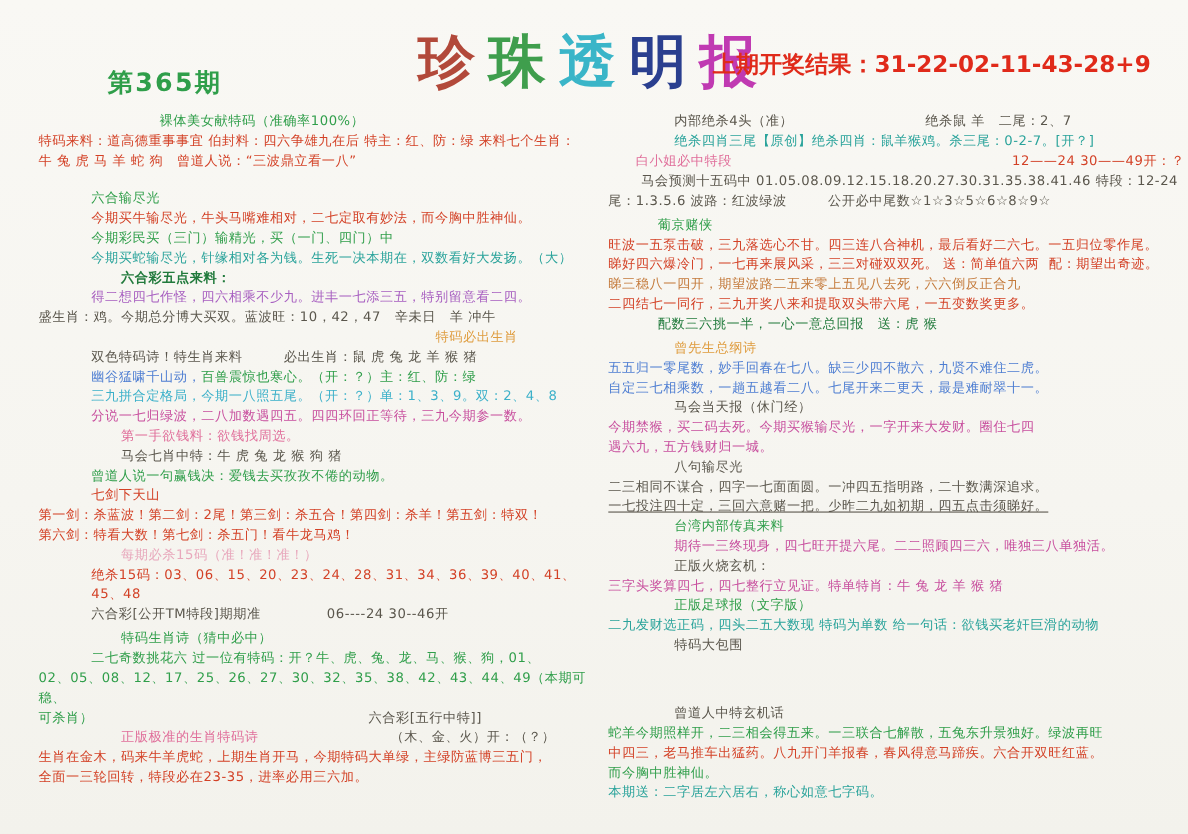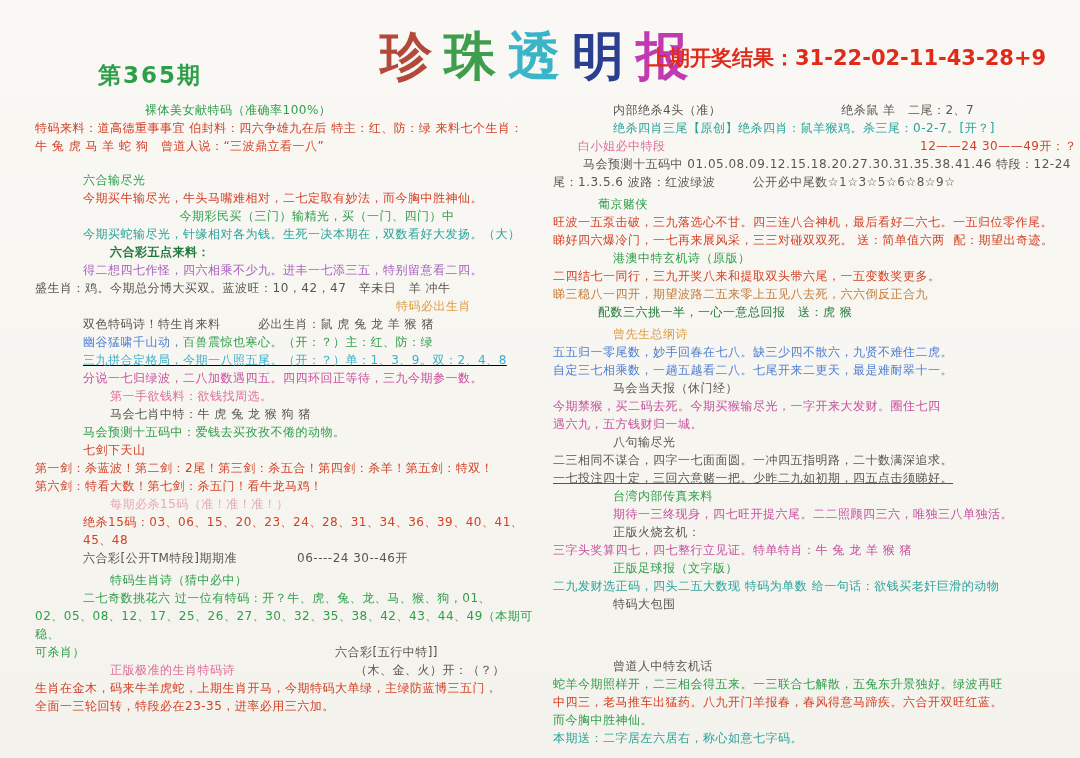--- a/index.html
+++ b/index.html
@@ -44,33 +44,33 @@
   <div class="paper-title"><span style="color: rgb(178, 73, 58);">珍</span><span style="color: rgb(63, 158, 77);">珠</span><span style="color: rgb(58, 181, 200);">透</span><span style="color: rgb(42, 63, 143);">明</span><span style="color: rgb(192, 58, 178);">报</span></div>
   <div class="last-result">
     <span>上期开奖结果：</span><span>31-22-02-11-43-28+9</span>
   </div>
   <div class="col col-left">
       <div class="line" style="margin-top: 6px; padding-left: 110px;"><span style="color: rgb(47, 158, 74);">裸体美女献特码（准确率100%）</span></div>
       <div class="line"><span style="color: rgb(211, 65, 38);">特码来料：道高德重事事宜 伯封料：四六争雄九在后 特主：红、防：绿 来料七个生肖：</span></div>
       <div class="line"><span style="color: rgb(211, 65, 38);">牛 兔 虎 马 羊 蛇 狗　曾道人说：“三波鼎立看一八”</span></div>
       <div class="line" style="margin-top: 16px; padding-left: 48px;"><span style="color: rgb(47, 158, 74);">六合输尽光</span></div>
       <div class="line" style="padding-left: 48px;"><span style="color: rgb(211, 65, 38);">今期买牛输尽光，牛头马嘴难相对，二七定取有妙法，而今胸中胜神仙。</span></div>
-      <div class="line" style="padding-left: 48px; text-align: center;"><span style="color: rgb(47, 158, 74);">今期彩民买（三门）输精光，买（一门、四门）中</span></div>
+      <div class="line" style="padding-left: 48px;"><span style="color: rgb(47, 158, 74);">今期彩民买（三门）输精光，买（一门、四门）中</span></div>
       <div class="line" style="padding-left: 48px;"><span style="color: rgb(42, 163, 155);">今期买蛇输尽光，针缘相对各为钱。生死一决本期在，双数看好大发扬。（大）</span></div>
       <div class="line" style="padding-left: 75px; font-weight: bold;"><span style="color: rgb(33, 122, 60);">六合彩五点来料：</span></div>
       <div class="line" style="padding-left: 48px;"><span style="color: rgb(167, 94, 192);">得二想四七作怪，四六相乘不少九。进丰一七添三五，特别留意看二四。</span></div>
       <div class="line"><span style="color: rgb(90, 86, 76);">盛生肖：鸡。今期总分博大买双。蓝波旺：10，42，47　辛未日　羊 冲牛</span></div>
       <div class="line" style="text-align: right; padding-right: 80px;"><span style="color: rgb(223, 156, 62);">特码必出生肖</span></div>
       <div class="line" style="padding-left: 48px;"><span style="color: rgb(90, 86, 76);">双色特码诗！特生肖来料　　　必出生肖：鼠 虎 兔 龙 羊 猴 猪</span></div>
       <div class="line" style="padding-left: 48px;"><span style="color: rgb(78, 126, 210);">幽谷猛啸千山动，</span><span style="color: rgb(47, 158, 74);">百兽震惊也寒心。（开：？）主：红、防：绿</span></div>
-      <div class="line" style="padding-left: 48px; text-decoration: underline;"><span style="color: rgb(59, 176, 201);">三九拼合定格局，今期一八照五尾。（开：？）单：1、3、9。双：2、4、8</span></div>
+      <div class="line" style="padding-left: 48px;"><span style="color: rgb(59, 176, 201);">三九拼合定格局，今期一八照五尾。（开：？）单：1、3、9。双：2、4、8</span></div>
       <div class="line" style="padding-left: 48px;"><span style="color: rgb(200, 79, 158);">分说一七归绿波，二八加数遇四五。四四环回正等待，三九今期参一数。</span></div>
       <div class="line" style="padding-left: 75px;"><span style="color: rgb(224, 110, 154);">第一手欲钱料：欲钱找周选。</span></div>
       <div class="line" style="padding-left: 75px;"><span style="color: rgb(90, 86, 76);">马会七肖中特：牛 虎 兔 龙 猴 狗 猪</span></div>
-      <div class="line" style="padding-left: 48px;"><span style="color: rgb(47, 158, 74);">马会预测十五码中：爱钱去买孜孜不倦的动物。</span></div>
+      <div class="line" style="padding-left: 48px;"><span style="color: rgb(47, 158, 74);">曾道人说一句赢钱决：爱钱去买孜孜不倦的动物。</span></div>
       <div class="line" style="padding-left: 48px;"><span style="color: rgb(211, 65, 38);">七剑下天山</span></div>
       <div class="line"><span style="color: rgb(211, 65, 38);">第一剑：杀蓝波！第二剑：2尾！第三剑：杀五合！第四剑：杀羊！第五剑：特双！</span></div>
       <div class="line"><span style="color: rgb(211, 65, 38);">第六剑：特看大数！第七剑：杀五门！看牛龙马鸡！</span></div>
       <div class="line" style="padding-left: 75px;"><span style="color: rgb(232, 168, 188);">每期必杀15码（准！准！准！）</span></div>
       <div class="line" style="padding-left: 48px;"><span style="color: rgb(211, 65, 38);">绝杀15码：03、06、15、20、23、24、28、31、34、36、39、40、41、45、48</span></div>
       <div class="line" style="padding-left: 48px;"><span style="color: rgb(90, 86, 76);">六合彩[公开TM特段]期期准</span><span style="color: rgb(90, 86, 76); padding-left: 60px; text-align: center;">06----24 30--46开</span></div>
       <div class="line" style="margin-top: 4px; padding-left: 75px;"><span style="color: rgb(47, 158, 74);">特码生肖诗（猜中必中）</span></div>
       <div class="line" style="padding-left: 48px;"><span style="color: rgb(47, 158, 74);">二七奇数挑花六 过一位有特码：开？牛、虎、兔、龙、马、猴、狗，01、</span></div>
       <div class="line"><span style="color: rgb(47, 158, 74);">02、05、08、12、17、25、26、27、30、32、35、38、42、43、44、49（本期可稳、</span></div>
       <div class="line"><span style="color: rgb(47, 158, 74);">可杀肖）</span><span style="color: rgb(90, 86, 76); padding-left: 250px;">六合彩[五行中特]]</span></div>
@@ -83,23 +83,22 @@
       <div class="line" style="padding-left: 60px;"><span style="color: rgb(42, 163, 155);">绝杀四肖三尾【原创】绝杀四肖：鼠羊猴鸡。杀三尾：0-2-7。[开？]</span></div>
       <div class="line" style="padding-left: 25px; display: flex; justify-content: space-between;">
         <span style="color: rgb(224, 110, 154);">白小姐必中特段</span>
         <span style="color: rgb(211, 65, 38);">12——24 30——49开：？</span>
       </div>
       <div class="line" style="padding-left: 30px;"><span style="color: rgb(90, 86, 76);">马会预测十五码中 01.05.08.09.12.15.18.20.27.30.31.35.38.41.46 特段：12-24</span></div>
       <div class="line"><span style="color: rgb(90, 86, 76);">尾：1.3.5.6 波路：红波绿波　　　公开必中尾数☆1☆3☆5☆6☆8☆9☆</span></div>
       <div class="line" style="margin-top: 4px; padding-left: 45px;"><span style="color: rgb(47, 158, 74);">葡京赌侠</span></div>
       <div class="line"><span style="color: rgb(211, 65, 38);">旺波一五泵击破，三九落选心不甘。四三连八合神机，最后看好二六七。一五归位零作尾。</span></div>
       <div class="line"><span style="color: rgb(211, 65, 38);">睇好四六爆冷门，一七再来展风采，三三对碰双双死。 送：简单值六两  配：期望出奇迹。</span></div>
-      <div class="line" style="padding-left: 60px;"><span style="color: rgb(47, 158, 74);">港澳中特玄机诗（原版）</span></div>
+      <div class="line"><span style="color: rgb(196, 122, 59);">睇三稳八一四开，期望波路二五来零上五见八去死，六六倒反正合九</span></div>
       <div class="line"><span style="color: rgb(211, 65, 38);">二四结七一同行，三九开奖八来和提取双头带六尾，一五变数奖更多。</span></div>
-      <div class="line"><span style="color: rgb(196, 122, 59);">睇三稳八一四开，期望波路二五来零上五见八去死，六六倒反正合九</span></div>
       <div class="line" style="padding-left: 45px;"><span style="color: rgb(33, 122, 60);">配数三六挑一半，一心一意总回报　送：虎 猴</span></div>
       <div class="line" style="margin-top: 4px; padding-left: 60px;"><span style="color: rgb(223, 156, 62);">曾先生总纲诗</span></div>
       <div class="line"><span style="color: rgb(78, 126, 210);">五五归一零尾数，妙手回春在七八。缺三少四不散六，九贤不难住二虎。</span></div>
       <div class="line"><span style="color: rgb(78, 126, 210);">自定三七相乘数，一趟五越看二八。七尾开来二更天，最是难耐翠十一。</span></div>
       <div class="line" style="padding-left: 60px;"><span style="color: rgb(90, 86, 76);">马会当天报（休门经）</span></div>
       <div class="line"><span style="color: rgb(200, 79, 158);">今期禁猴，买二码去死。今期买猴输尽光，一字开来大发财。圈住七四</span></div>
       <div class="line"><span style="color: rgb(200, 79, 158);">遇六九，五方钱财归一城。</span></div>
       <div class="line" style="padding-left: 60px;"><span style="color: rgb(90, 86, 76);">八句输尽光</span></div>
       <div class="line"><span style="color: rgb(90, 86, 76);">二三相同不谋合，四字一七面面圆。一冲四五指明路，二十数满深追求。</span></div>
       <div class="line"><span style="color: rgb(90, 86, 76); text-decoration: underline;">一七投注四十定，三回六意赌一把。少昨二九如初期，四五点击须睇好。</span></div>

